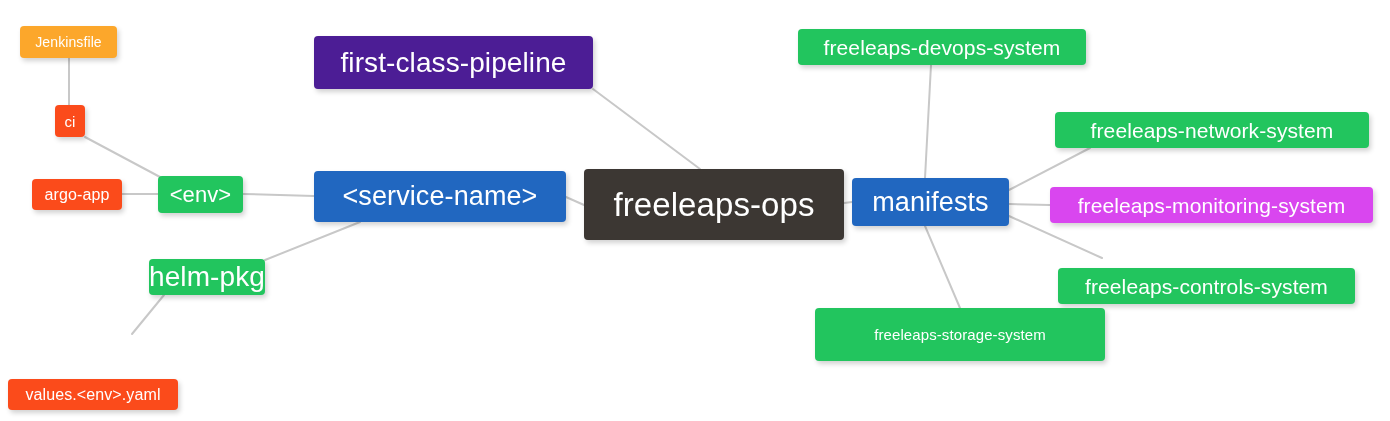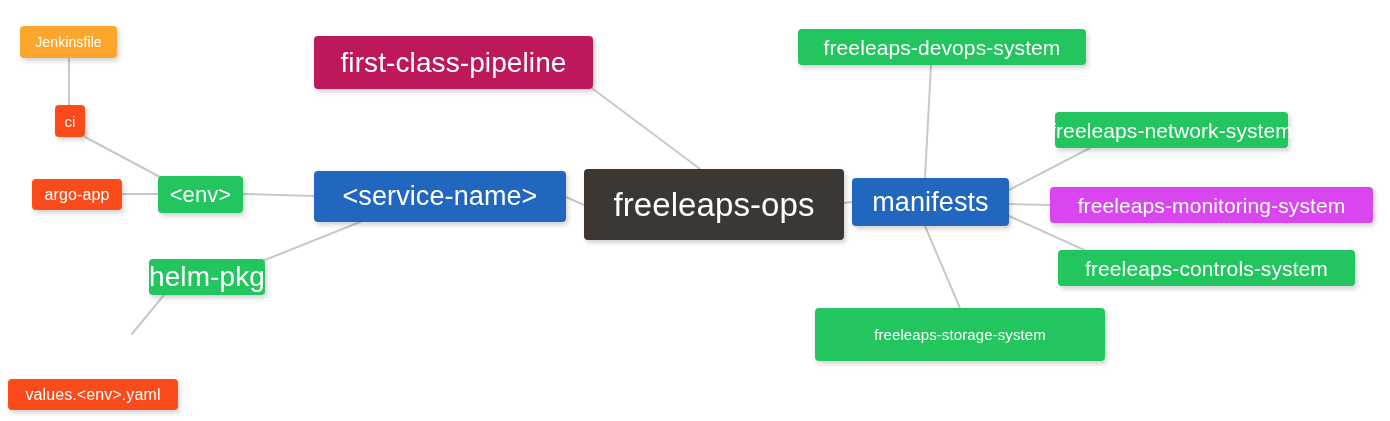--- a/index.html
+++ b/index.html
@@ -67,21 +67,21 @@
       <polyline points="1009,216 1102,258" fill="none" stroke="#c8c8c8" stroke-width="2" stroke-linecap="round"></polyline>
       <polyline points="925,226 960,308" fill="none" stroke="#c8c8c8" stroke-width="2" stroke-linecap="round"></polyline>
     </svg>
   <div id="node-layer">
       <div class="node" style="left: 584px; top: 169px; width: 260px; height: 71px; background: rgb(60, 55, 51); font-size: 33px;">
         <span class="node-label">freeleaps-ops</span>
       </div>
       <div class="node" style="left: 314px; top: 171px; width: 252px; height: 51px; background: rgb(33, 103, 192); font-size: 27px; justify-content: center;">
         <span class="node-label">&lt;service-name&gt;</span>
       </div>
-      <div class="node" style="left: 314px; top: 36px; width: 279px; height: 53px; background: #be185d; font-size: 28px;">
+      <div class="node" style="left: 314px; top: 36px; width: 279px; height: 53px; background: #4c1d95; font-size: 28px;">
         <span class="node-label">first-class-pipeline</span>
       </div>
       <div class="node" style="left: 852px; top: 178px; width: 157px; height: 48px; background: rgb(33, 103, 192); font-size: 27px;">
         <span class="node-label">manifests</span>
       </div>
       <div class="node" style="left: 158px; top: 176px; width: 85px; height: 37px; background: rgb(34, 197, 94); font-size: 22px;">
         <span class="node-label">&lt;env&gt;</span>
       </div>
       <div class="node" style="left: 149px; top: 259px; width: 116px; height: 36px; background: rgb(34, 197, 94); font-size: 28px;">
         <span class="node-label">helm-pkg</span>
@@ -94,26 +94,26 @@
       </div>
       <div class="node" style="left: 32px; top: 179px; width: 90px; height: 31px; background: rgb(251, 75, 27); font-size: 16px;">
         <span class="node-label">argo-app</span>
       </div>
       <div class="node" style="left: 8px; top: 334px; width: 170px; height: 31px; background: rgb(251, 75, 27); font-size: 16px; margin-top: 45px;">
         <span class="node-label">values.&lt;env&gt;.yaml</span>
       </div>
       <div class="node" style="left: 798px; top: 29px; width: 288px; height: 36px; background: rgb(34, 197, 94); font-size: 21px;">
         <span class="node-label">freeleaps-devops-system</span>
       </div>
-      <div class="node" style="left: 1055px; top: 112px; width: 233px; height: 36px; background: rgb(34, 197, 94); font-size: 21px;">
+      <div class="node" style="left: 1055px; top: 112px; width: 314px; height: 36px; background: rgb(34, 197, 94); font-size: 21px;">
         <span class="node-label">freeleaps-network-system</span>
       </div>
       <div class="node" style="left: 1050px; top: 187px; width: 323px; height: 36px; background: #d946ef; font-size: 21px;">
         <span class="node-label">freeleaps-monitoring-system</span>
       </div>
-      <div class="node" style="left: 1058px; top: 250px; width: 297px; height: 36px; background: rgb(34, 197, 94); font-size: 21px;">
+      <div class="node" style="left: 1058px; top: 268px; width: 297px; height: 36px; background: rgb(34, 197, 94); font-size: 21px;">
         <span class="node-label">freeleaps-controls-system</span>
       </div>
       <div class="node" style="left: 815px; top: 308px; width: 290px; height: 53px; background: rgb(34, 197, 94); font-size: 15px;">
         <span class="node-label">freeleaps-storage-system</span>
       </div>
     </div>
 </div>
 
 </body></html>

